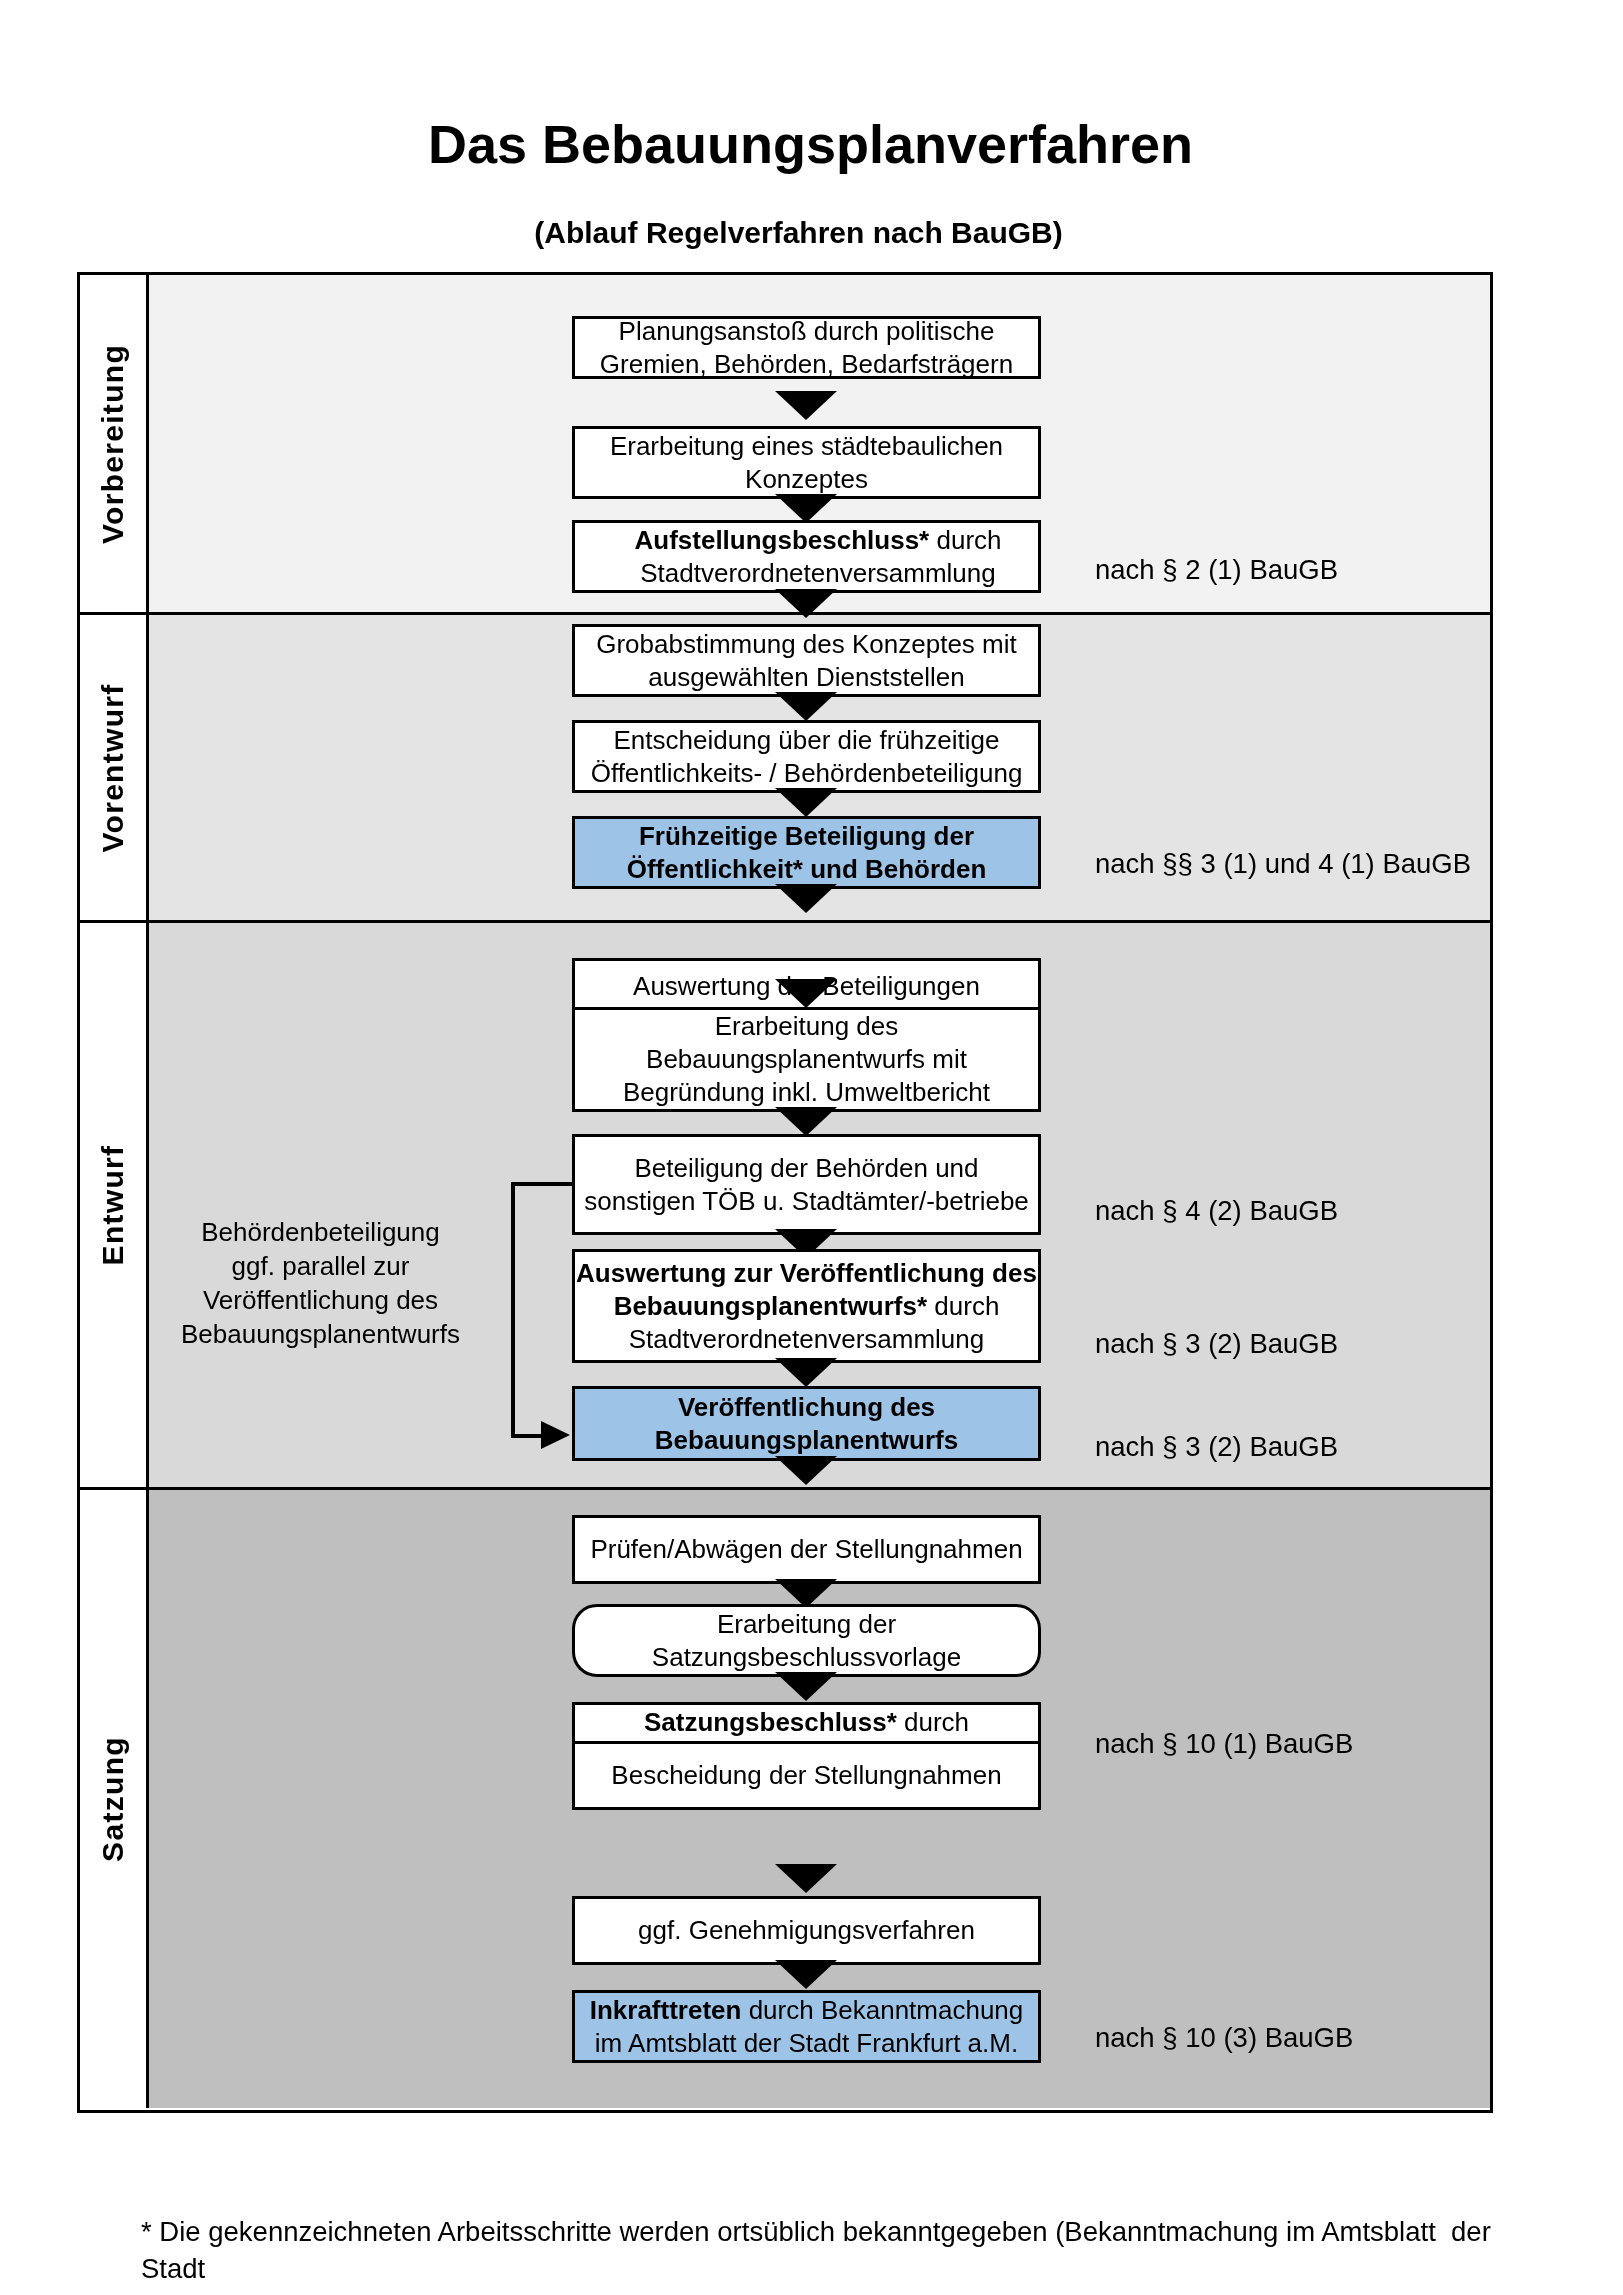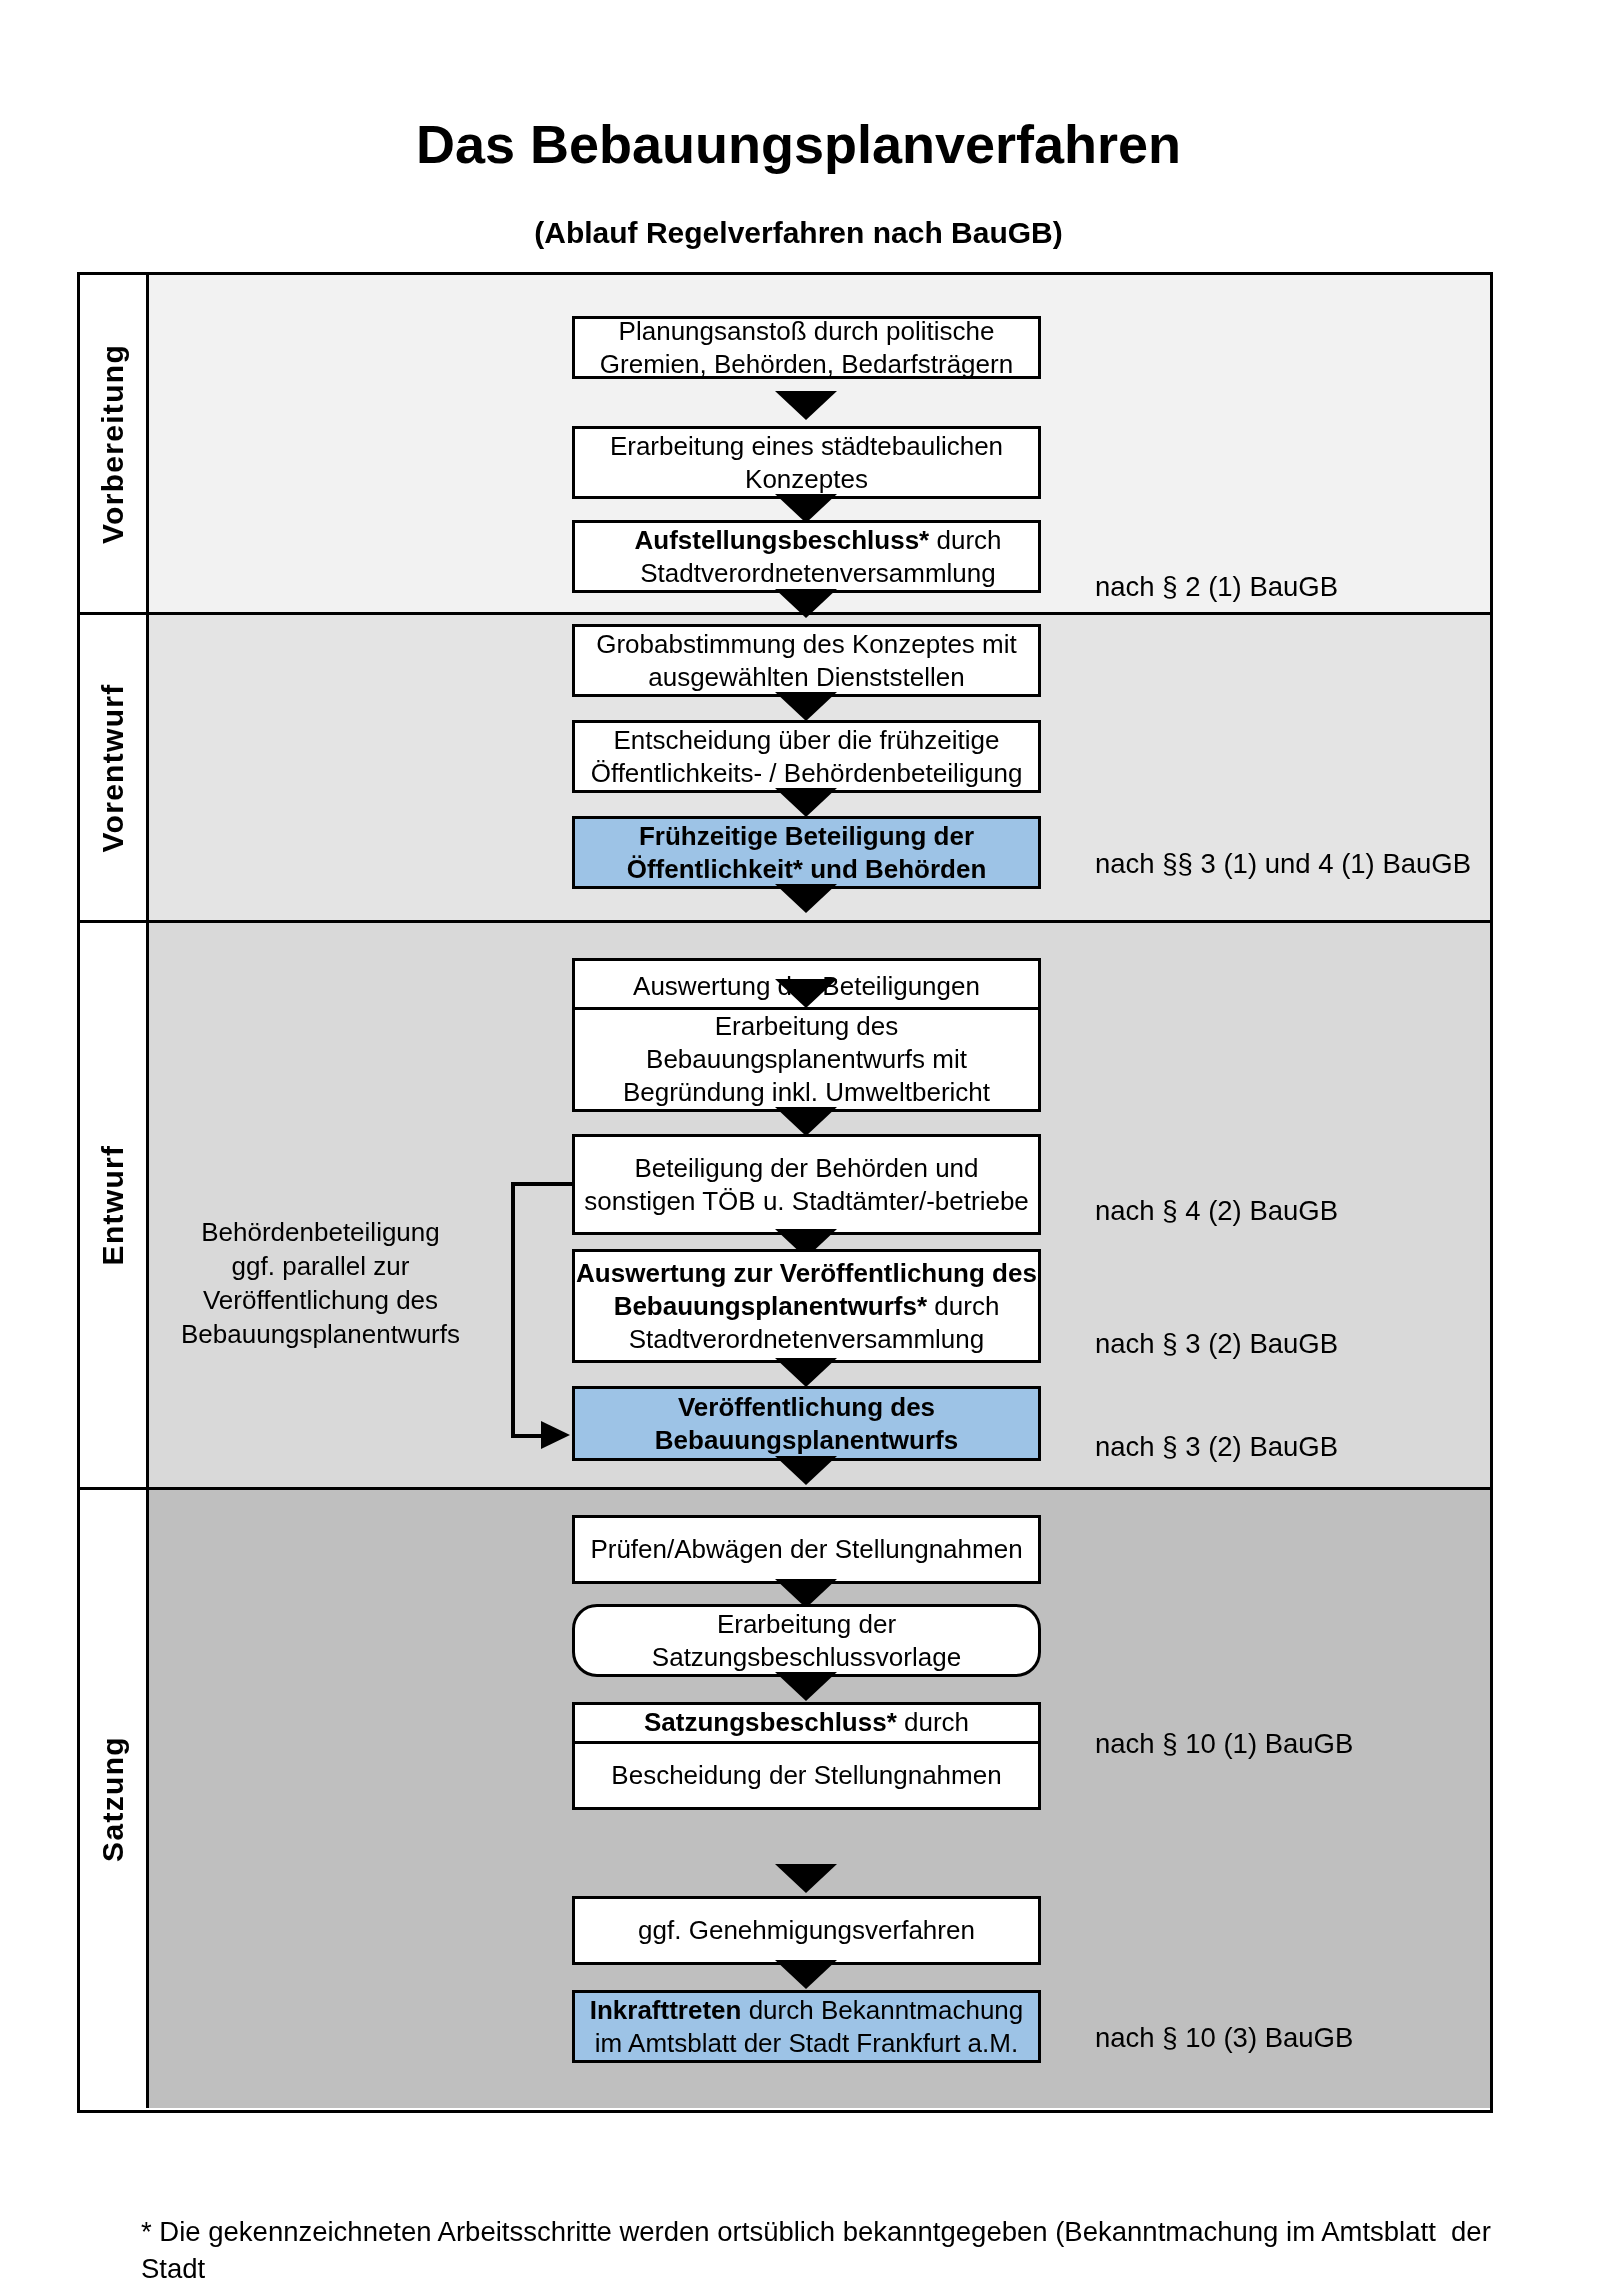--- a/index.html
+++ b/index.html
@@ -6,21 +6,21 @@
   .page {
     position:relative;
     width:1623px; height:2295px;
     background:#ffffff;
     font-family:"Liberation Sans", sans-serif;
     color:#000;
     overflow:hidden;
   }
   .page-title {
     position:absolute; left:0; top:113px; width:1597px;
-    text-align:center; font-size:54px; font-weight:bold;
+    text-align:center; font-size:54px; font-weight:bold;padding-left:12px;
   }
   .page-subtitle {
     position:absolute; left:0; top:216px; width:1597px;
     text-align:center; font-size:30px; font-weight:bold;
   }
   .frame {
     position:absolute; left:77px; top:272px;
     width:1416px; height:1841px;
     border:3.9px solid #000; box-sizing:border-box;
   }
@@ -193,21 +193,21 @@
         </div>
         <div class="flow-arrow" style="top: 1589px;"></div>
         <div class="flow-box" style="top: 1621px; height: 69px; background: rgb(255, 255, 255);">
           <div class="box-line"><span>ggf. Genehmigungsverfahren</span></div>
         </div>
         <div class="flow-arrow" style="top: 1685px;"></div>
         <div class="flow-box" style="top: 1715px; height: 73px; background: rgb(157, 195, 230);">
           <div class="box-line"><span class="b">Inkrafttreten</span><span> durch Bekanntmachung</span></div>
           <div class="box-line"><span>im Amtsblatt der Stadt Frankfurt a.M.</span></div>
         </div>
-        <div class="legal-ref" style="top: 296px;">nach § 2 (1) BauGB</div>
+        <div class="legal-ref" style="top: 279px;">nach § 2 (1) BauGB</div>
         <div class="legal-ref" style="top: 573px;">nach §§ 3 (1) und 4 (1) BauGB</div>
         <div class="legal-ref" style="top: 920px;">nach § 4 (2) BauGB</div>
         <div class="legal-ref" style="top: 1053px;">nach § 3 (2) BauGB</div>
         <div class="legal-ref" style="top: 1156px;">nach § 3 (2) BauGB</div>
         <div class="legal-ref" style="top: 1453px;">nach § 10 (1) BauGB</div>
         <div class="legal-ref" style="top: 1747px;">nach § 10 (3) BauGB</div>
       </div>
 
   </div>
 

